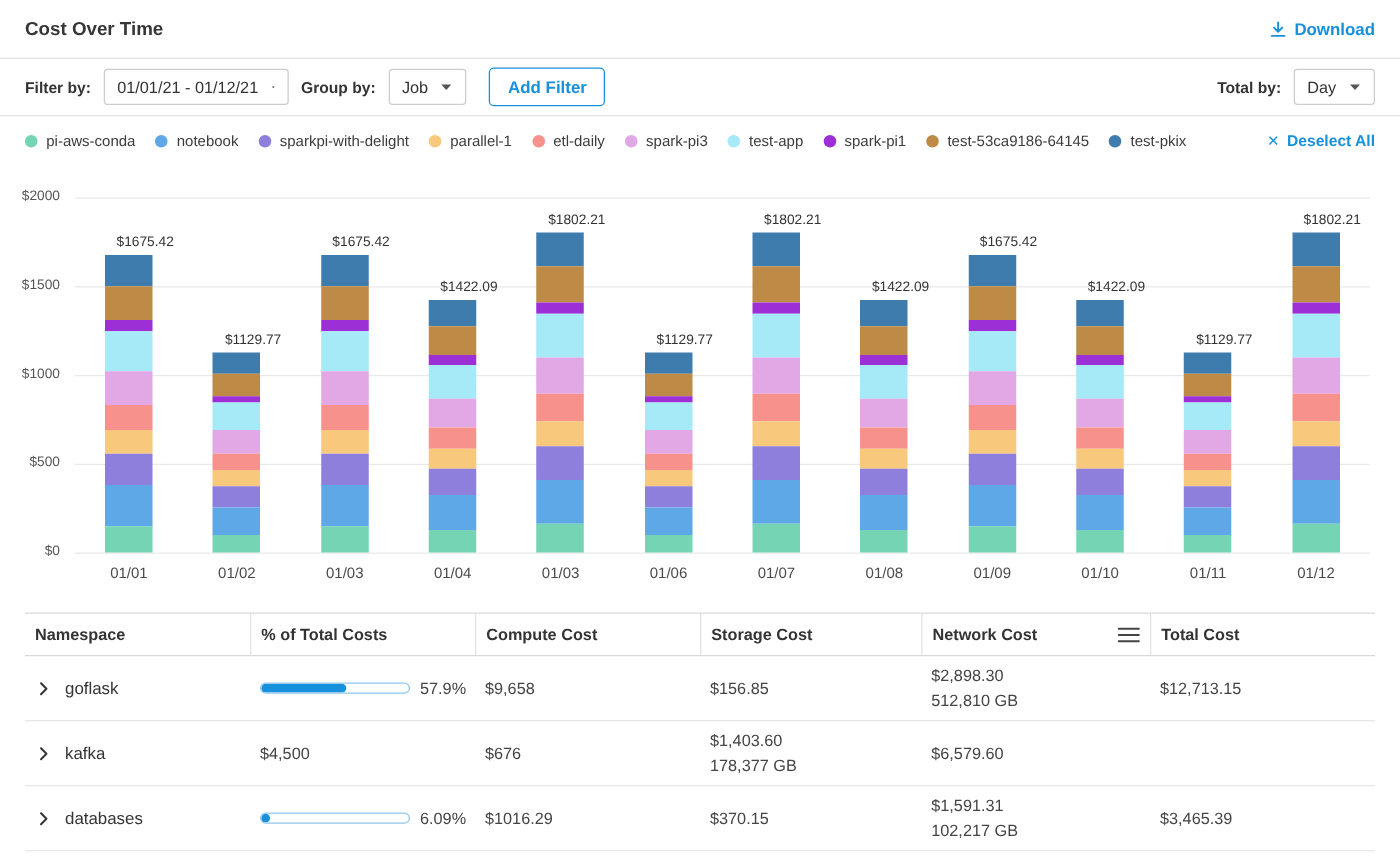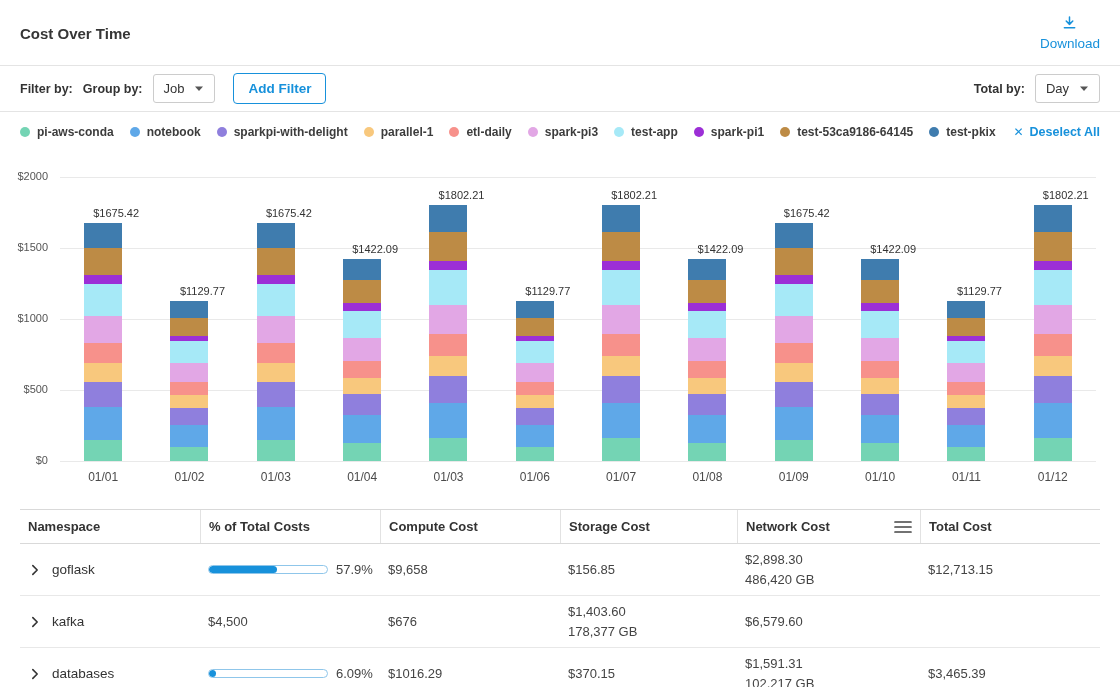--- a/index.html
+++ b/index.html
@@ -8,40 +8,40 @@
     font-family:"Liberation Sans","DejaVu Sans",sans-serif;
     background:#ffffff; color:#333;
   }
   :root { --accent:#1791db; }
 
   
   .topbar { display:flex; align-items:center; justify-content:space-between;
             padding:15px 20px 14px; border-bottom:1px solid #e4e4e4; }
   .page-title { font-size:15px; font-weight:700; color:#363636; }
   .download { display:flex; align-items:center; gap:6px; color:var(--accent);
-              font-size:13.5px; font-weight:400; cursor:pointer; text-decoration:none;flex-direction:column; }
+              font-size:13.5px; font-weight:700; cursor:pointer; text-decoration:none; }
 
   
   .filterbar { display:flex; align-items:center; gap:10px; padding:7px 20px;
                border-bottom:1px solid #e4e4e4; }
   .flabel { font-size:12.5px; font-weight:700; color:#333; }
   .select { display:flex; align-items:center; gap:10px; border:1px solid #cccccc;
             border-radius:3px; background:#fff; padding:6px 10px; font-size:13px;
             color:#333; cursor:pointer; white-space:nowrap; }
   .select .caret { margin-left:auto; }
   .daterange { width:148px; }
   .add-filter { margin-left:8px; border:1px solid var(--accent); color:var(--accent);
                 background:#fff; border-radius:4px; padding:7px 14px; font-size:13.5px;
                 font-weight:700; cursor:pointer; font-family:inherit; }
   .spacer { flex:1; }
 
   
   .legendbar { display:flex; align-items:center; padding:13px 20px 12px; }
   #legend-items { display:flex; align-items:center; gap:16px; flex:1; flex-wrap:nowrap; }
-  .legend-item { display:flex; align-items:center; gap:7px; cursor:pointer; white-space:nowrap;font-weight:bold; }
+  .legend-item { display:flex; align-items:center; gap:7px; cursor:pointer; white-space:nowrap; }
   .dot { width:10px; height:10px; border-radius:50%; flex:0 0 auto; }
   .legend-label { font-size:12px; color:#3c3c3c; }
   .deselect { display:flex; align-items:center; gap:6px; color:var(--accent);
               font-size:12.5px; font-weight:700; cursor:pointer; white-space:nowrap; }
   .deselect .x { font-size:12px; }
 
   
   .chart { position:relative; height:348px; }
   .gridline { position:absolute; left:60px; right:24px; height:1px; background:#e9e9e9; }
   .ytick { position:absolute; left:0; width:48px; text-align:right; font-size:11px; color:#555; }
@@ -85,20 +85,26 @@
       <svg width="15" height="15" viewBox="0 0 16 16">
         <path d="M8 2v8M4.5 6.5L8 10l3.5-3.5" stroke="currentColor" fill="none" stroke-width="1.6" stroke-linecap="round" stroke-linejoin="round"></path>
         <path d="M2.5 13.5h11" stroke="currentColor" stroke-width="1.6" stroke-linecap="round"></path>
       </svg>
       <span>Download</span>
     </a>
   </div>
 
   <div class="filterbar">
     <span class="flabel">Filter by:</span>
+    <div class="select daterange">
+      <span>01/01/21 - 01/12/21</span>
+      <svg class="caret" width="10" height="8" viewBox="0 0 10 8">
+          <path d="M1 1.5l4 4.5 4-4.5z" fill="#555"></path>
+        </svg>
+    </div>
     <span class="flabel">Group by:</span>
     <div class="select">
       <span>Job</span>
       <svg class="caret" width="10" height="8" viewBox="0 0 10 8">
           <path d="M1 1.5l4 4.5 4-4.5z" fill="#555"></path>
         </svg>
     </div>
     <button class="add-filter">Add Filter</button>
     <div class="spacer"></div>
     <span class="flabel">Total by:</span>
@@ -409,21 +415,21 @@
           <div class="td pct-cell">
             <div class="track">
               <div class="fill" style="width: 57.9%;"></div>
             </div>
             <span>57.9%</span>
           </div>
           <div class="td">$9,658</div>
           <div class="td">$156.85</div>
           <div class="td">
             <div>$2,898.30</div>
-            <div class="net2">486,420 GB</div>
+            <div class="net2">512,810 GB</div>
           </div>
           <div class="td">$12,713.15</div>
         </div>
         <div class="tr">
           <div class="td name-cell">
             <span class="chev">
               <svg width="14" height="14" viewBox="0 0 16 16">
                 <path d="M5.5 3l5 5-5 5" fill="none" stroke="#333" stroke-width="1.8" stroke-linecap="round" stroke-linejoin="round"></path>
               </svg>
             </span>

